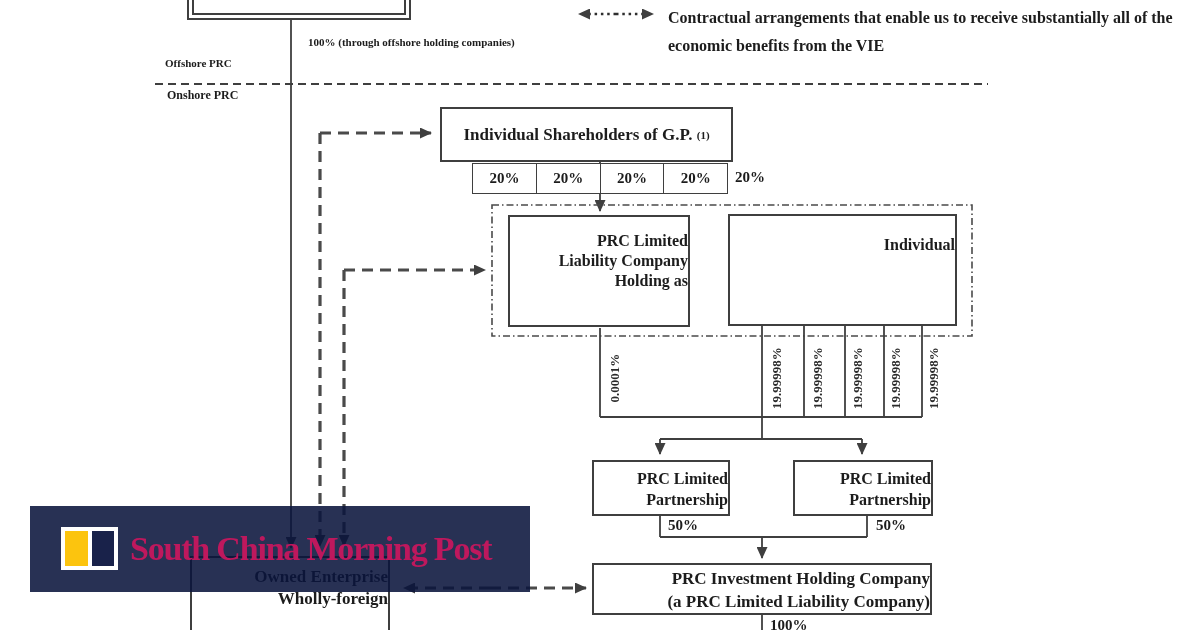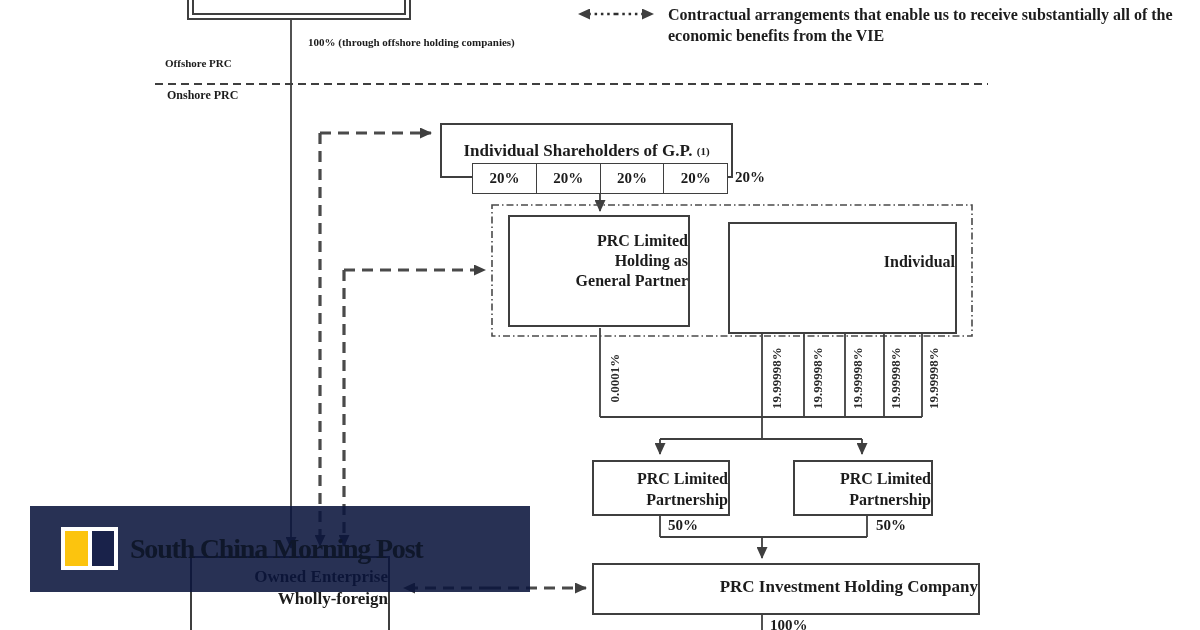--- a/index.html
+++ b/index.html
@@ -24,23 +24,23 @@
   #parent-box{position:absolute;left:192px;top:-49px;width:210px;height:60px;background:#fff;
               border:2px solid #3f3f3f;box-shadow:0 0 0 3px #fff,0 0 0 5px #3f3f3f;z-index:1;}
   
   #banner{position:absolute;left:30px;top:506px;width:500px;height:86px;
           background:rgba(10,20,60,0.88);z-index:3;}
   #logo-mark{position:absolute;left:31px;top:21px;width:57px;height:43px;background:#fff;
              box-sizing:border-box;padding:4px;display:flex;gap:4px;}
   #logo-yellow{flex:1;background:#fcc40e;}
   #logo-navy{flex:1;background:#19224a;}
   #wordmark{position:absolute;left:100px;top:0;height:86px;display:flex;align-items:center;
-            color:#0f172a;font-size:28px;font-weight:bold;letter-spacing:-1.2px;white-space:nowrap;}
+            color:#be185d;font-size:34px;font-weight:bold;letter-spacing:-1.2px;white-space:nowrap;}
   .legend-text{position:absolute;left:668px;top:4px;font-size:16px;font-weight:600;
-               line-height:21px;z-index:1;}
+               line-height:28px;z-index:1;}
 </style>
 </head>
 <body>
 
 <div id="stage">
 
   <svg id="connectors" width="1200" height="630" viewBox="0 0 1200 630">
     <defs>
       <marker id="arr" markerUnits="userSpaceOnUse" markerWidth="13" markerHeight="11" refX="11" refY="5.5" orient="auto">
         <path d="M0,0 L12,5.5 L0,11 z" fill="#3f3f3f"></path>
@@ -107,42 +107,42 @@
     <span class="ln">100% (through offshore</span>
     <span class="ln">holding companies)</span>
   </div>
 
   <div class="legend-text">
     <span class="ln">Contractual arrangements that enable us</span>
     <span class="ln">to receive substantially all of the</span>
     <span class="ln">economic benefits from the VIE</span>
   </div>
 
-  <div class="dbox" style="left:440px;top:123px;width:293px;height:55px;font-size:17px;
+  <div class="dbox" style="left:440px;top:107px;width:293px;height:55px;font-size:17px;
        display:flex;align-items:center;justify-content:center;">
     <span>Individual Shareholders of G.P.</span>&nbsp;<sup class="fn">(1)</sup>
   </div>
 
   <div id="stake-row">
     <div class="cell">20%</div>
     <div class="cell">20%</div>
     <div class="cell">20%</div>
     <div class="cell">20%</div>
   </div>
   <div class="pct" style="left:735px;top:169px;">20%</div>
 
   <div class="dbox" style="left:508px;top:215px;width:182px;height:112px;font-size:16px;
        line-height:20px;padding-top:14px;">
     <span class="ln">PRC Limited</span>
+    <span class="ln">Liability Company</span>
     <span class="ln">Holding as</span>
-    <span class="ln">General Partner</span>
   </div>
 
-  <div class="dbox" style="left:728px;top:222px;width:229px;height:112px;font-size:16px;
-       line-height:22px;padding-top:27px;">
+  <div class="dbox" style="left:728px;top:214px;width:229px;height:112px;font-size:16px;
+       line-height:22px;padding-top:18px;">
     <span class="ln">Individual</span>
   </div>
 
   <div class="rot" style="left:573px;top:370px;">0.0001%</div>
   <div class="rot" style="left:735px;top:370px;">19.99998%</div>
   <div class="rot" style="left:776px;top:370px;">19.99998%</div>
   <div class="rot" style="left:816px;top:370px;">19.99998%</div>
   <div class="rot" style="left:854px;top:370px;">19.99998%</div>
   <div class="rot" style="left:892px;top:370px;">19.99998%</div>
 
@@ -152,23 +152,24 @@
     <span class="ln">Partnership</span>
   </div>
   <div class="dbox" style="left:793px;top:460px;width:140px;height:56px;font-size:16px;
        line-height:21px;padding-top:6px;">
     <span class="ln">PRC Limited</span>
     <span class="ln">Partnership</span>
   </div>
   <div class="pct" style="left:668px;top:517px;">50%</div>
   <div class="pct" style="left:876px;top:517px;">50%</div>
 
-  <div class="dbox" style="left:592px;top:563px;width:388px;height:52px;font-size:17px;
-       line-height:23px;padding-top:10px;">
+  <div class="dbox" style="left:592px;top:563px;width:340px;height:52px;font-size:17px;
+       line-height:23px;padding-top:2px;">
     <span class="ln">PRC Investment Holding Company</span>
+    <span class="ln">(a PRC Limited Liability Company)</span>
   </div>
   <div class="pct" style="left:770px;top:617px;">100%</div>
 
   <div class="dbox" style="left:190px;top:556px;width:200px;height:80px;font-size:17px;
        line-height:22px;padding-top:8px;">
     <span class="ln">Owned Enterprise</span>
     <span class="ln">Wholly-foreign</span>
   </div>
 
   <div id="banner">

